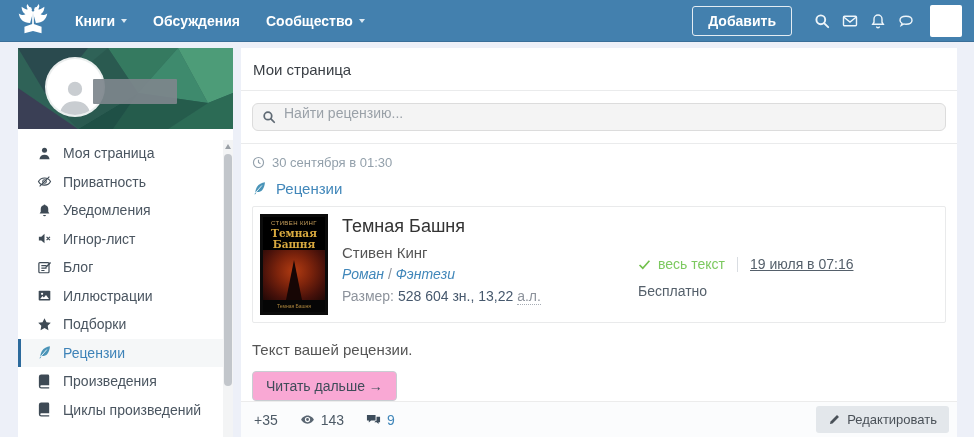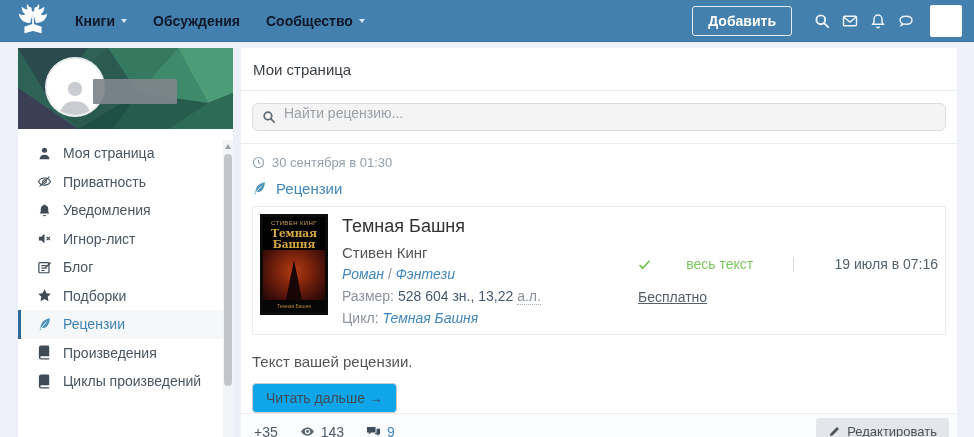--- a/index.html
+++ b/index.html
@@ -3,21 +3,21 @@
 <meta charset="utf-8">
 <style>
   * { margin:0; padding:0; box-sizing:border-box; }
   html,body { width:974px; height:437px; overflow:hidden; }
   body { font-family:"Liberation Sans", sans-serif; background:#edf0f8; position:relative; }
 
   
   .navbar { height:42px; background:#4380ae; display:flex; align-items:center; padding:0 12px 0 14px; border-bottom:1px solid #3a6f99; }
   .logo { width:38px; height:38px; display:flex; align-items:center; justify-content:center; margin-right:10px; cursor:pointer; }
   .nav-menu { display:flex; align-items:center; height:100%; }
-  .nav-item { color:#0f172a; font-size:14px; font-weight:700; padding:0 13px; height:100%; display:flex; align-items:center; cursor:pointer; }
+  .nav-item { color:#ffffff; font-size:14px; font-weight:700; padding:0 13px; height:100%; display:flex; align-items:center; cursor:pointer; }
   .caret { display:inline-block; width:0; height:0; border-left:3.5px solid transparent; border-right:3.5px solid transparent; border-top:4.5px solid #dce9f3; margin-left:6px; }
   .nav-right { margin-left:auto; display:flex; align-items:center; }
   .add-btn { background:transparent; border:1px solid rgba(255,255,255,.85); color:#fff; font-family:inherit; font-size:14px; font-weight:700; padding:6px 15px; border-radius:3px; cursor:pointer; margin-right:16px; }
   .nav-icon-btn { width:28px; height:30px; display:flex; align-items:center; justify-content:center; color:#eef5fa; cursor:pointer; }
   .nav-icon-btn svg { width:16px; height:16px; }
   .nav-avatar { width:32px; height:32px; background:#fff; border-radius:2px; margin-left:10px; cursor:pointer; }
 
   
   .sidebar { position:absolute; left:18px; top:48px; width:215px; height:389px; background:#fff; }
   .banner { height:81px; position:relative; overflow:hidden; }
@@ -65,30 +65,30 @@
   .book-title { font-size:18px; font-weight:500; color:#333; cursor:pointer; }
   .book-author { font-size:15px; color:#555; margin-top:7px; }
   .book-line { font-size:14px; margin-top:5px; line-height:17px; }
   .link { color:#4187ba; text-decoration:none; cursor:pointer;font-style:italic; }
   .lbl { color:#8d939c; }
   .val { color:#46586d; }
   .unit { color:#8d939c; border-bottom:1px dotted #a7adb5; }
   .sep-slash { color:#8d939c; }
 
   .book-right { margin-left:auto; width:300px; padding-top:42px; font-size:14px; flex-shrink:0; }
-  .fulltext-row { display:flex; align-items:center;justify-content:space-between; }
+  .fulltext-row { display:flex; align-items:center; }
   .fulltext-row .check { color:#72c04c; display:flex; margin-right:7px; }
   .fulltext-row .check svg { width:13px; height:13px; }
   .fulltext-label { color:#7cc95f; }
   .vsep { display:inline-block; width:1px; height:15px; background:#d9dde2; margin:0 12px; }
-  .book-date { color:#55606b; }
-  .book-price { color:#55606b; margin-top:17px;text-decoration:underline; }
+  .book-date { color:#55606b;text-decoration:underline; }
+  .book-price { color:#55606b; margin-top:11px; }
 
   .excerpt { margin-top:18px; font-size:15px; color:#555; }
-  .read-more { margin-top:13px; align-self:flex-start; background:#0ea5e9; border:1px solid #c9cdd2; border-radius:4px; padding:6px 13px; font-family:inherit; font-size:14px; color:#3f4c59; cursor:pointer; }
+  .read-more { margin-top:13px; align-self:flex-start; background:#f9a8d4; border:1px solid #c9cdd2; border-radius:4px; padding:6px 13px; font-family:inherit; font-size:14px; color:#3f4c59; cursor:pointer; }
 
   .review-footer { margin:auto -11px 0; border-top:1px solid #ececec; background:#fbfcfd; display:flex; align-items:center; padding:4px 8px 4px 13px; min-height:35px; }
   .stats { display:flex; align-items:center; font-size:14px; }
   .stat-rating { color:#4d5a66; cursor:pointer; }
   .stat { display:flex; align-items:center; gap:6px; margin-left:22px; color:#4d5a66; }
   .stat svg { width:15px; height:15px; }
   .stat .eye { color:#5a6672; }
   .stat .bubbles { color:#3d4d5c; }
   .stat-comments-count { color:#4187ba; cursor:pointer; }
   .edit-btn { margin-left:auto; background:#e3e7eb; border:none; border-radius:3px; padding:6px 12px; font-family:inherit; font-size:13px; color:#4a5158; display:flex; align-items:center; gap:7px; cursor:pointer; }
@@ -216,20 +216,30 @@
           <svg viewBox="0 0 16 16" fill="none" stroke="currentColor" stroke-width="1.3">
             <rect x="2" y="2.8" width="10.8" height="10.8" rx="1"></rect>
             <path d="M4.6 6h5.6M4.6 8.6h5.6M4.6 11.2h3.4"></path>
             <path d="M13.9 2.1l-4.7 4.7-.6 1.7 1.7-.6 4.7-4.7z" fill="currentColor" stroke="none"></path>
           </svg>
         </span>
       <span>Блог</span>
     </div>
     <div class="menu-item">
       <span class="mi-icon">
+          <svg viewBox="0 0 16 16">
+            <rect x="1.8" y="2.8" width="12.4" height="10.4" rx="1" fill="currentColor"></rect>
+            <circle cx="5.4" cy="6.2" r="1.2" fill="#fff"></circle>
+            <path d="M3.4 11.6h9.4l-3.2-4.2-2.3 2.7-1.5-1.5z" fill="#fff"></path>
+          </svg>
+        </span>
+      <span>Иллюстрации</span>
+    </div>
+    <div class="menu-item">
+      <span class="mi-icon">
           <svg viewBox="0 0 16 16" fill="currentColor">
             <path d="M8 1.3l2.1 4.2 4.6.7-3.3 3.2.8 4.6L8 11.8 3.8 14l.8-4.6L1.3 6.2l4.6-.7z"></path>
           </svg>
         </span>
       <span>Подборки</span>
     </div>
     <div class="menu-item active">
       <span class="mi-icon">
           <svg viewBox="0 0 16 16" fill="currentColor">
             <path d="M13.8 1.3c-3.3.4-6.7 2-8.4 4.9-1 1.7-1.6 3.8-1.8 5.4l-1 2.7 1.3-.4.8-2.2c2.3.4 4.8-.4 6.3-2.2 1.8-2.1 2.7-5.4 2.8-8.2z"></path>
@@ -312,24 +322,20 @@
         <div class="book-line">
           <a class="link">Роман</a>
           <span class="sep-slash">/</span>
           <a class="link">Фэнтези</a>
         </div>
         <div class="book-line">
           <span class="lbl">Размер:</span>
           <span class="val">528 604 зн., 13,22</span>
           <span class="unit">а.л.</span>
         </div>
-        <div class="book-line">
-          <span class="lbl">Цикл:</span>
-          <a class="link">Темная Башня</a>
-        </div>
       </div>
 
       <div class="book-right">
         <div class="fulltext-row">
           <span class="check">
             <svg viewBox="0 0 16 16" fill="currentColor">
                 <path d="M5.9 11.2L2.6 7.9 1.2 9.3l4.7 4.7 8.9-9.9-1.5-1.3z"></path>
               </svg>
           </span>
           <span class="fulltext-label">весь текст</span>

